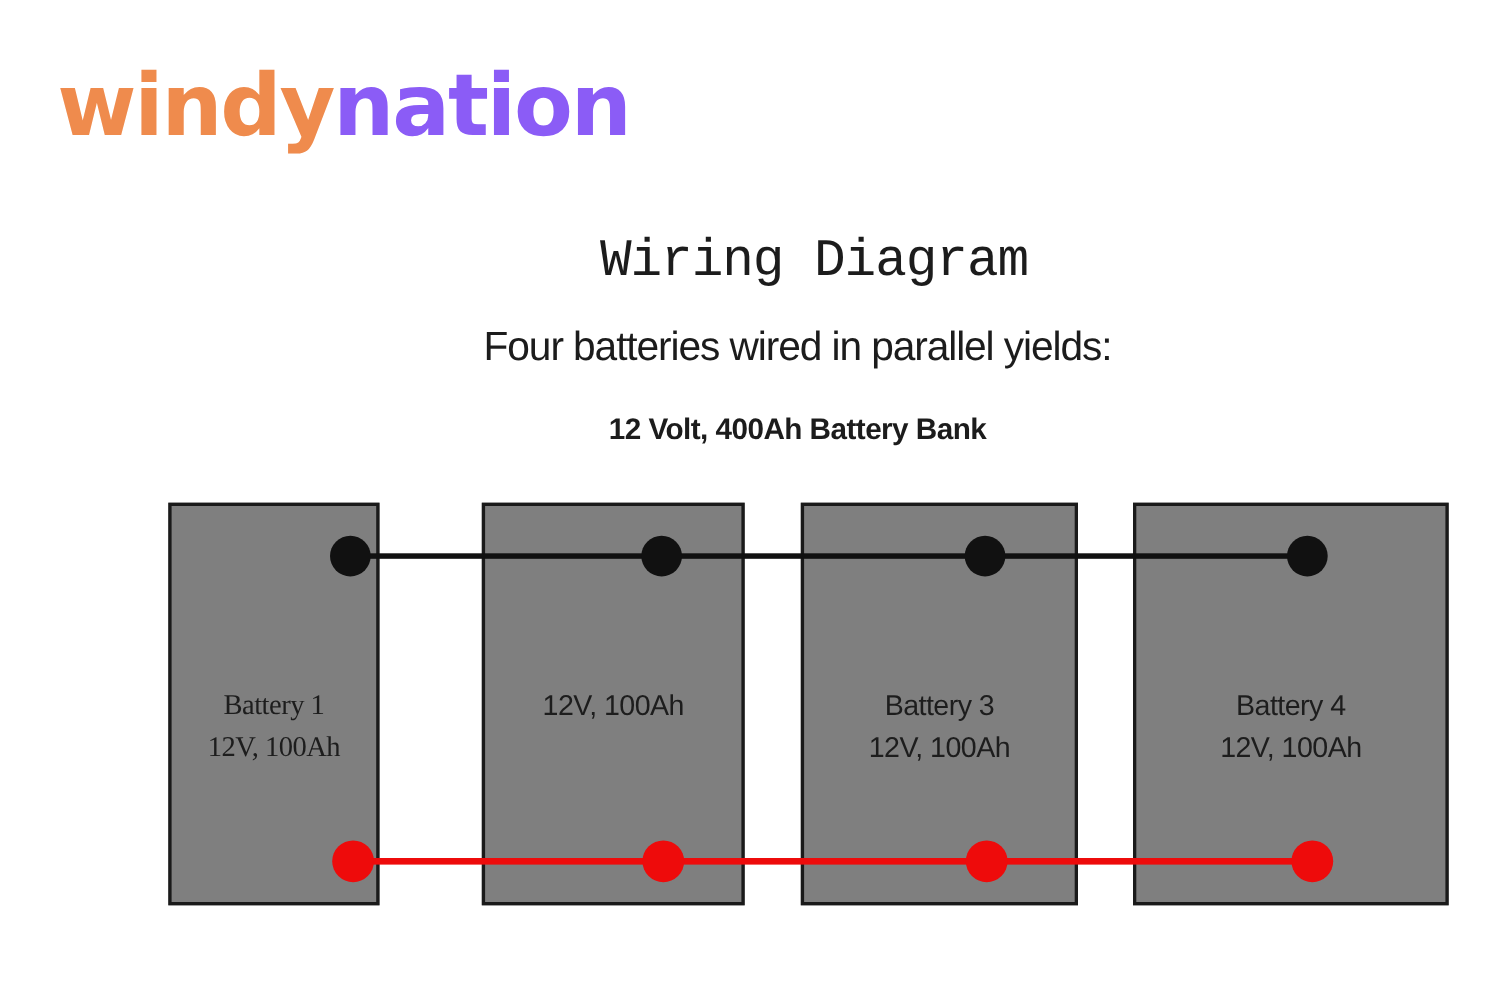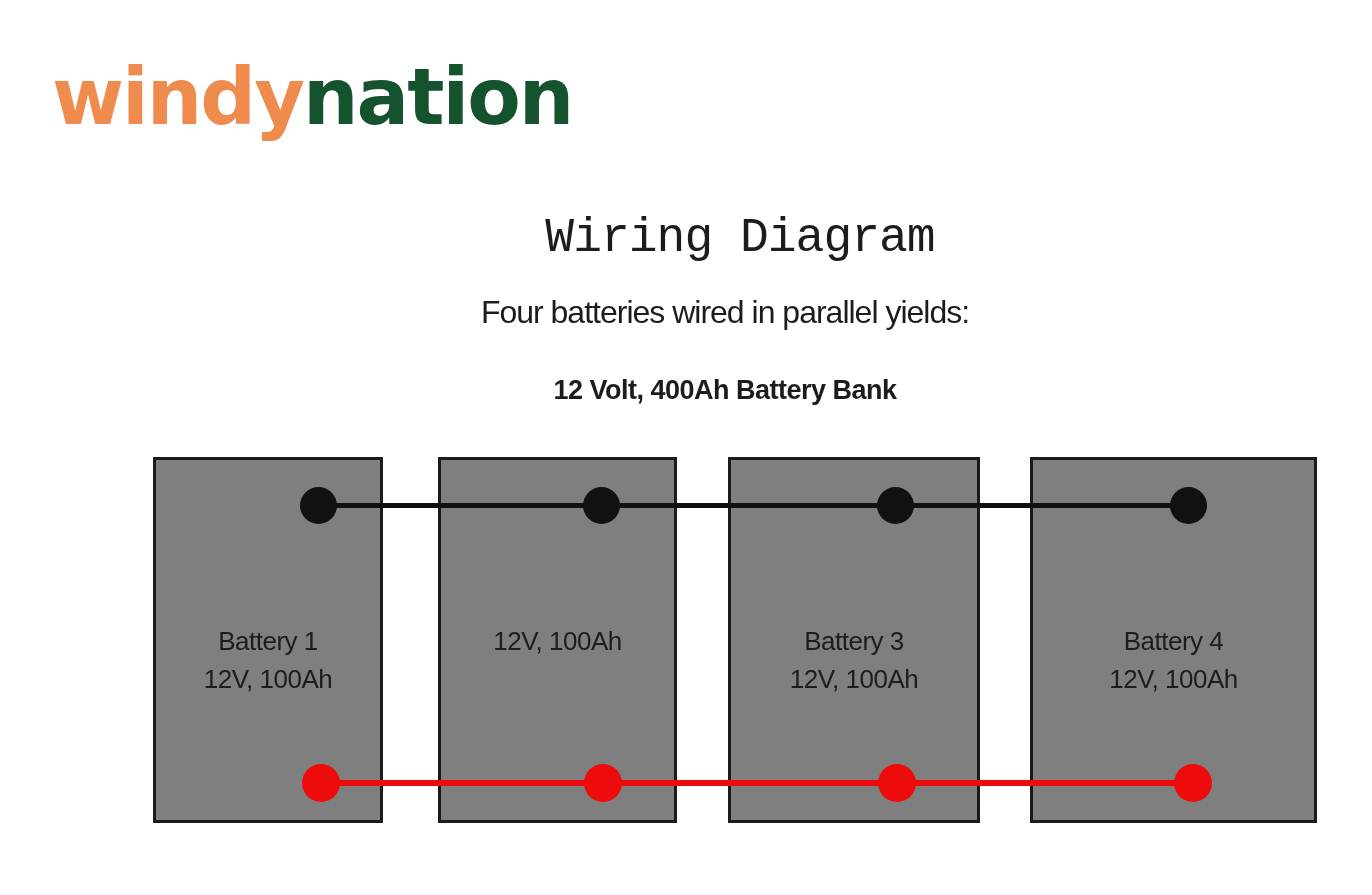--- a/index.html
+++ b/index.html
@@ -39,21 +39,21 @@
     letter-spacing: -1px;
     color: #1c1c1c;
     white-space: nowrap;
     font-family: Liberation Mono, monospace;
   }
   .subtitle {
     position: absolute;
     top: 296px;
     left: 725px;
     transform: translateX(-50%);
-    font-size: 32px;
+    font-size: 37px;
     line-height: 1;
     letter-spacing: -1px;
     color: #1c1c1c;
     white-space: nowrap;
   }
   .result {
     position: absolute;
     top: 377px;
     left: 725px;
     transform: translateX(-50%);
@@ -68,21 +68,21 @@
   
   .battery {
     position: absolute;
     top: 457px;
     height: 366px;
     background: #7F7F7F;
     border: 3px solid #1a1a1a;
     box-sizing: border-box;
     z-index: 1;
   }
-  .b1 { left: 153px;  width: 230px; }
+  .b1 { left: 153px;  width: 192px; font-family: Liberation Serif, serif; }
   .b2 { left: 438px;  width: 239px; }
   .b3 { left: 728px;  width: 252px; }
   .b4 { left: 1030px; width: 287px; }
 
   .battery .label {
     position: absolute;
     left: 0;
     top: 162px;
     width: 100%;
     text-align: center;
@@ -113,21 +113,21 @@
   .dot.red.t2 { left: 584px; }
   .dot.red.t3 { left: 878px; }
   .dot.red.t4 { left: 1174px; }
 </style>
 </head>
 <body>
 
 <div class="canvas">
 
   <div class="logo">
-    <span class="windy" style="color: rgb(239, 139, 77);">windy</span><span class="nation" style="color: #14532d;">nation</span>
+    <span class="windy" style="color: rgb(239, 139, 77);">windy</span><span class="nation" style="color: #8b5cf6;">nation</span>
   </div>
 
   <div class="title">Wiring Diagram</div>
 
   <div class="subtitle">Four batteries wired in parallel yields:</div>
 
   <div class="result">12 Volt, 400Ah Battery Bank</div>
 
   <div>
 

